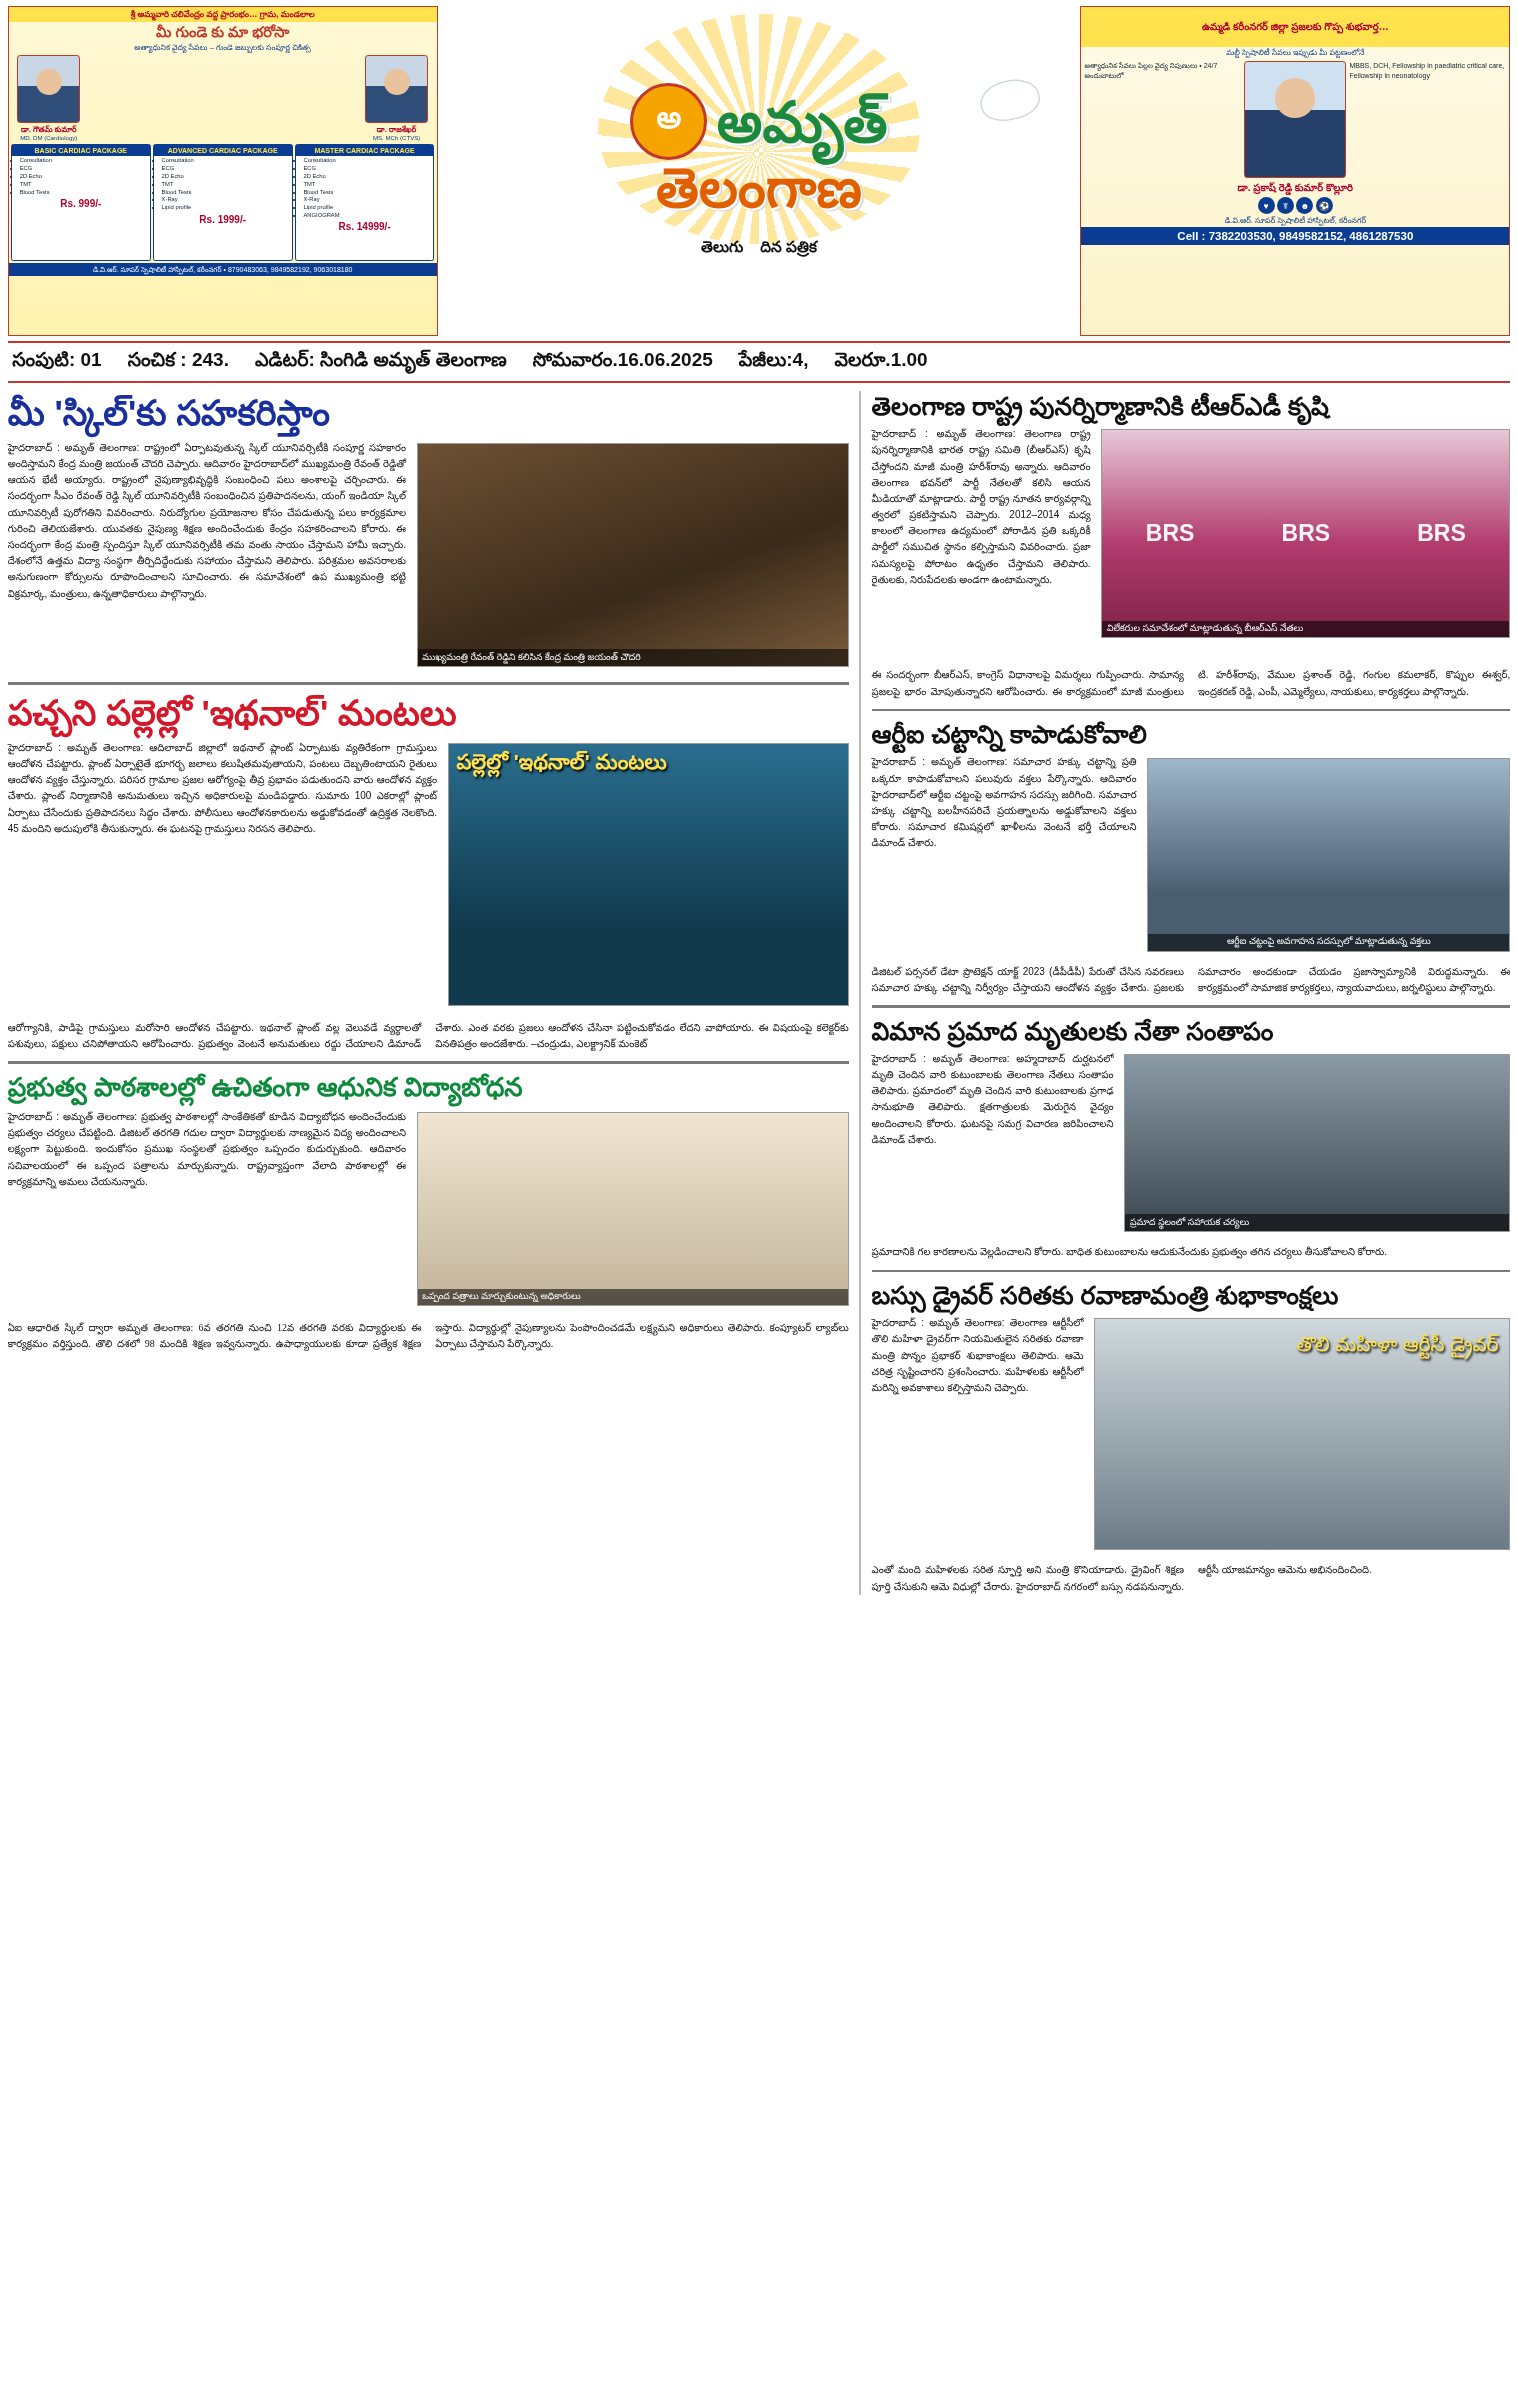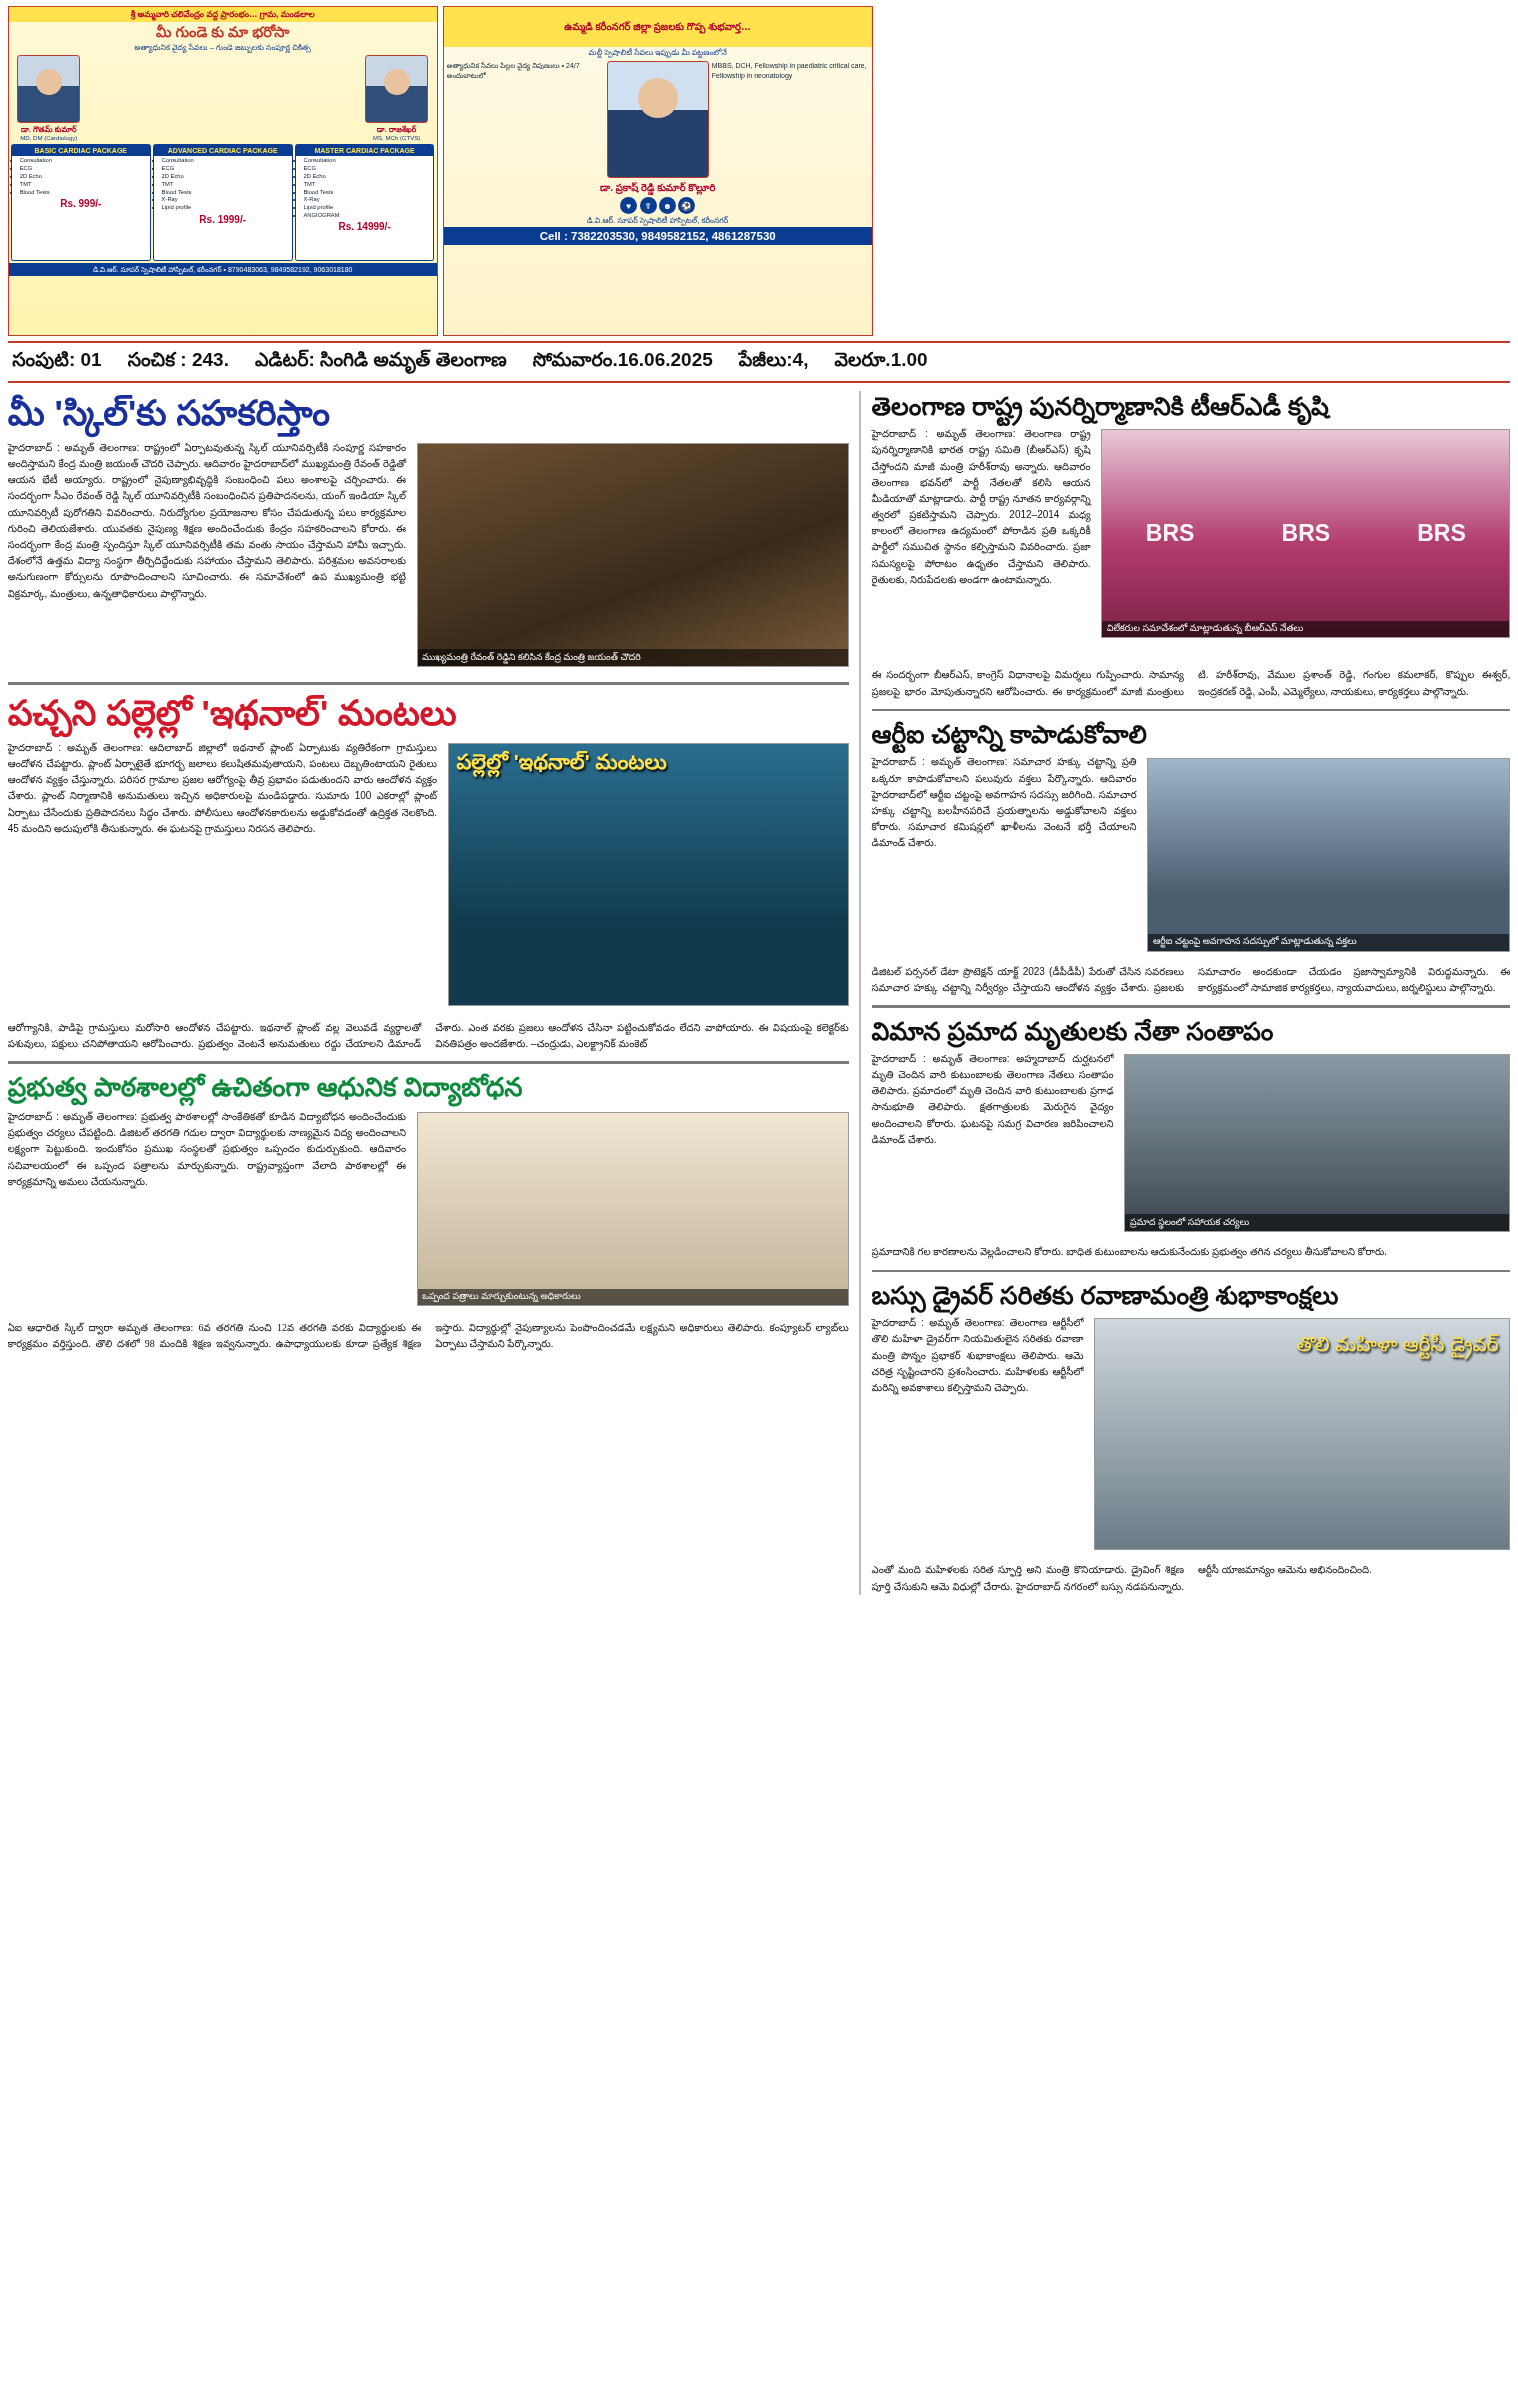--- a/index.html
+++ b/index.html
@@ -84,21 +84,21 @@
   .cols2{column-count:2;column-gap:14px;}
 
   .figure{position:relative;border:0.8px solid #999;background:#d7dde3;overflow:hidden;}
   .cap{position:absolute;left:0;right:0;bottom:0;background:rgba(0,0,0,.55);color:#fff;font-size:9.2px;padding:2.3px 4.6px;}
   .fig-title{position:absolute;left:7.7px;top:6.1px;color:#ffe24d;font-size:21px;font-weight:bold;
     text-shadow:1.5px 1.5px 2.3px #000;}
 
   
   .ph1{background:linear-gradient(160deg,#6d5134,#3a2a1a 60%,#7a5c3b);}
   .ph2{background:linear-gradient(180deg,#e8c8d8,#b23c6e 55%,#7e2146);}
-  .ph3{background:linear-gradient(180deg,#9fb7c9,#4a5e70 70%);}
+  .ph3{background:linear-gradient(180deg,#9fb7c9,#4a5e70 70%);text-align:center;}
   .ph4{background:linear-gradient(180deg,#2a6e8f,#113a4d 70%);}
   .ph5{background:linear-gradient(180deg,#8a9aa5,#3c4750);}
   .ph6{background:linear-gradient(180deg,#cfd8dc,#6b7b86);}
   .ph7{background:linear-gradient(180deg,#f0e6d2,#c2b49a);}
 
   .brs{position:absolute;inset:0;display:flex;align-items:center;justify-content:space-around;
        color:#fff;font-weight:bold;font-size:23px;opacity:.95;}
   .bus-text{position:absolute;right:10.7px;top:12.3px;color:#ffe24d;font-size:20px;font-weight:normal;
        text-shadow:1.5px 1.5px 2.3px #000;text-align:right;line-height:1.2;}
   .wrap-right{float:right;margin:3.1px 0 6.1px 10.7px;}
@@ -163,20 +163,36 @@
               <li>X-Ray</li>
               <li>Lipid profile</li>
               <li>ANGIOGRAM</li>
             </ul>
           <div class="price">Rs. 14999/-</div>
         </div>
       </div>
       <div class="ad-foot">డి.వి.ఆర్. సూపర్ స్పెషాలిటీ హాస్పిటల్, కరీంనగర్ • 8790483063, 9849582192, 9063018180</div>
     </div>
 
+    <div class="nameplate">
+      <div class="np-rays"></div>
+      <div class="np-inner">
+        <div>
+          <span class="np-logo">అ</span>
+          <span class="np-title">అమృత్</span>
+        </div>
+        <div class="np-title2">తెలంగాణ</div>
+        <div class="np-foot">
+          <b>తెలుగు</b>
+          &nbsp;&nbsp;
+          <b>దిన పత్రిక</b>
+        </div>
+      </div>
+      <div class="bird"></div>
+    </div>
 
     <div class="ad-right">
       <div class="r-head">ఉమ్మడి కరీంనగర్ జిల్లా ప్రజలకు గొప్ప శుభవార్త…</div>
       <div class="ad-sub">మల్టీ స్పెషాలిటీ సేవలు ఇప్పుడు మీ పట్టణంలోనే</div>
       <div class="r-mid">
         <div class="r-text">అత్యాధునిక సేవలు పిల్లల వైద్య నిపుణులు • 24/7 అందుబాటులో</div>
         <div class="r-photo"></div>
         <div class="r-text">MBBS, DCH, Fellowship in paediatric critical care, Fellowship in neonatology</div>
       </div>
       <div class="r-name">డా. ప్రకాష్ రెడ్డి కుమార్ కొల్లూరి</div>

